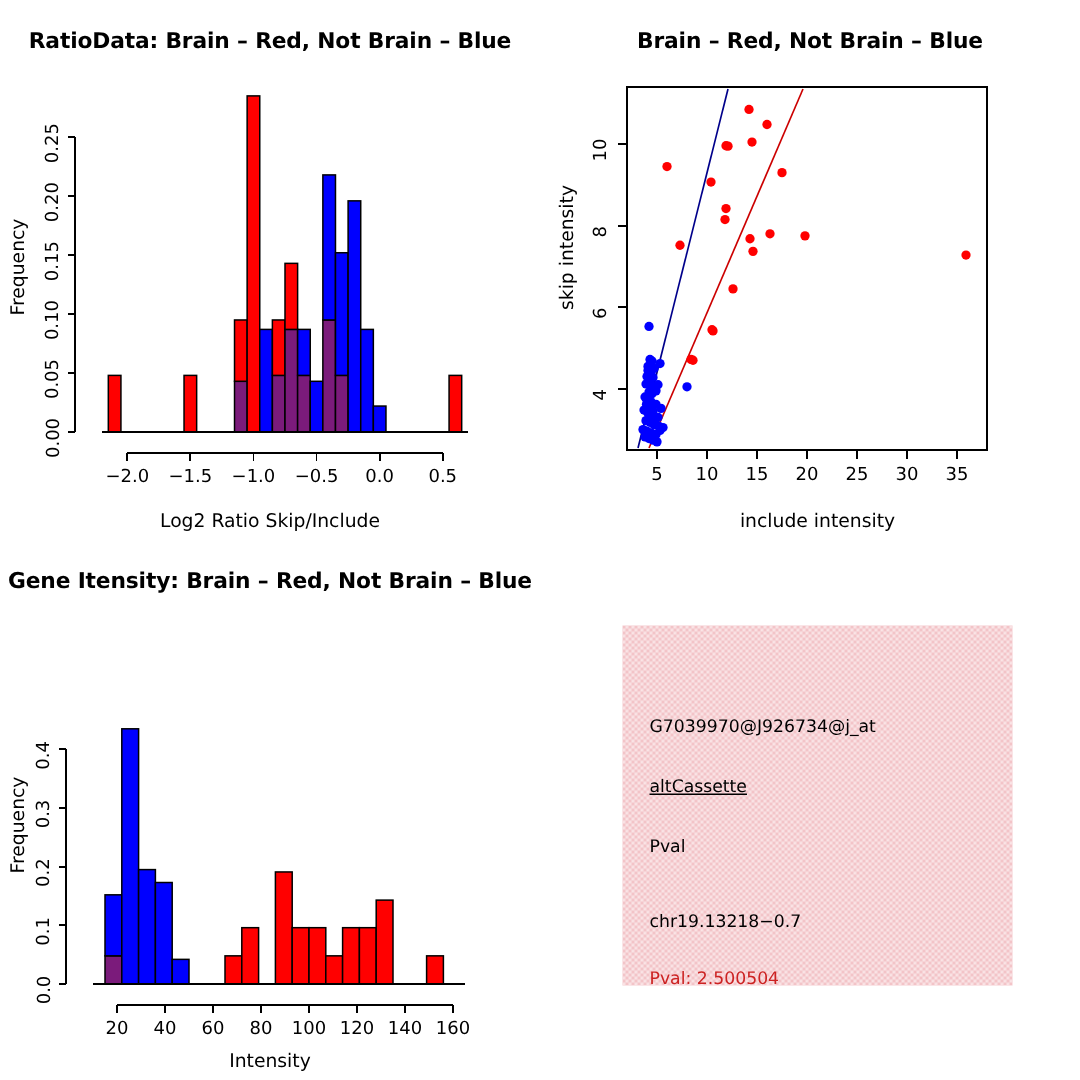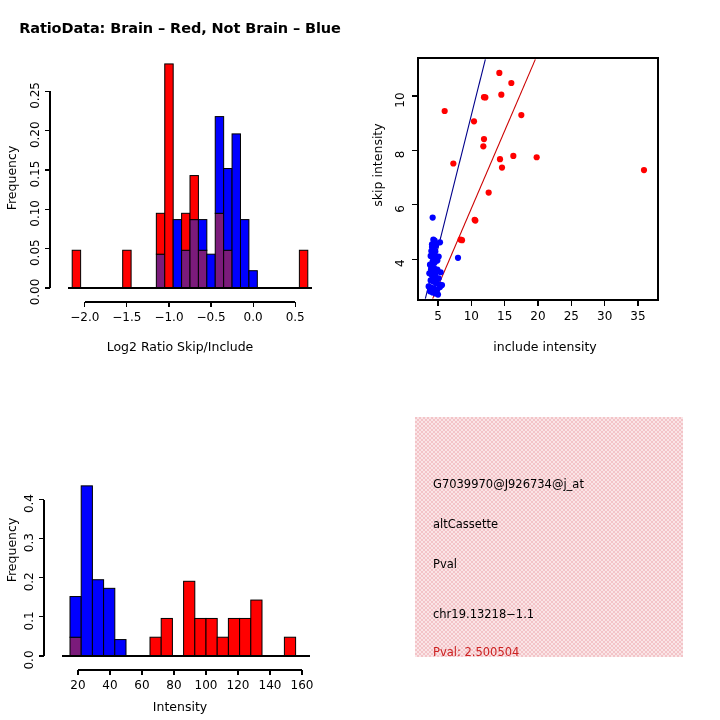--- a/index.html
+++ b/index.html
@@ -56,39 +56,40 @@
   .pt-red  { fill: #FF0000; }
   .pt-blue { fill: #0000FF; }
   .fit-red  { stroke: #CC0000; stroke-width: 1.1; fill: none; }
   .fit-blue { stroke: #00008B; stroke-width: 1.1; fill: none; }
   .plot-box { fill: none; stroke: #000000; stroke-width: 1.2; shape-rendering: crispEdges; }
 
   #info-box {
     position: absolute;
     left: 55px;
     top: 57px;
-    width: 268px;
+    width: 232px;
     height: 240px;
     background-color: #F3C4C8;
     background-image:
       linear-gradient(45deg, rgba(255,255,255,0.55) 25%, transparent 25%, transparent 75%, rgba(255,255,255,0.55) 75%),
       linear-gradient(45deg, rgba(255,255,255,0.55) 25%, transparent 25%, transparent 75%, rgba(255,255,255,0.55) 75%);
     background-size: 4px 4px;
     background-position: 0 0, 2px 2px;
+    padding-left: 28px;
   }
   .info-line {
     position: absolute;
     left: 18px;
     font-size: 11.5px;
     color: #000000;
     white-space: nowrap;
     font-family: "DejaVu Sans", sans-serif;
   }
   #info-line-0 { top: 60px; }
-  #info-line-1 { top: 100px; }
+  #info-line-1 { top: 100px; text-decoration: underline; }
   #info-line-2 { top: 140px; }
   #info-line-3 { top: 190px; }
   #info-line-4 { top: 228px; color: #CC2222; }
 </style>
 </head>
 <body>
 
 <div id="figure">
 
   <div class="panel" id="panel-ratio-hist">
@@ -145,20 +146,21 @@
           <line x1="295.17241379310343" y1="302" x2="295.17241379310343" y2="307" class="tick-line"></line>
           <text x="295.17241379310343" y="321" class="tick-label" text-anchor="middle">0.5</text>
           <line x1="68" y1="288" x2="312" y2="288" class="axis-line"></line>
         </g>
       <text class="axis-title" x="180" y="351" text-anchor="middle">Log2 Ratio Skip/Include</text>
       <text class="axis-title" x="16" y="178" text-anchor="middle" transform="rotate(-90 16 178)">Frequency</text>
     </svg>
   </div>
 
   <div class="panel" id="panel-scatter">
+    <div class="panel-title">Brain – Red, Not Brain – Blue</div>
     <svg width="360" height="360" id="svg-scatter">
       <g id="scatter-content">
           <rect x="58" y="58" width="240" height="242" class="plot-box"></rect>
           <clipPath id="sc-clip">
             <rect x="58" y="58" width="240" height="242"></rect>
           </clipPath>
           <g clip-path="url(#sc-clip)">
             <line x1="72.66666666666667" y1="298.64044943820227" x2="175.33333333333334" y2="59.35955056179779" class="fit-red"></line>
             <line x1="65.33333333333333" y1="298.64044943820227" x2="125.33333333333333" y2="59.35955056179779" class="fit-blue"></line>
             <circle cx="84.66666666666666" cy="111.02247191011239" r="3.1" class="pt-red"></circle>
@@ -255,20 +257,21 @@
           <text x="244.66666666666666" y="320" class="tick-label" text-anchor="middle">30</text>
           <line x1="278" y1="300" x2="278" y2="306" class="tick-line"></line>
           <text x="278" y="320" class="tick-label" text-anchor="middle">35</text>
         </g>
       <text class="axis-title" x="185" y="351" text-anchor="middle">include intensity</text>
       <text class="axis-title" x="22" y="165" text-anchor="middle" transform="rotate(-90 22 165)">skip intensity</text>
     </svg>
   </div>
 
   <div class="panel" id="panel-gene-hist">
+    <div class="panel-title">Gene Itensity: Brain – Red, Not Brain – Blue</div>
     <svg width="360" height="360" id="svg-gene">
       <g id="gene-bars">
           <rect x="70" y="277.2266666666667" width="11.200000000000003" height="18.773333333333312" class="bar-purple"></rect>
           <rect x="70" y="236.5511111111111" width="11.200000000000003" height="40.675555555555576" class="bar-blue"></rect>
           <rect x="81.2" y="125.86666666666667" width="11.200000000000003" height="170.13333333333333" class="bar-blue"></rect>
           <rect x="92.4" y="219.73333333333335" width="11.199999999999989" height="76.26666666666665" class="bar-blue"></rect>
           <rect x="103.6" y="228.33777777777777" width="11.200000000000003" height="67.66222222222223" class="bar-blue"></rect>
           <rect x="114.8" y="279.5733333333333" width="11.200000000000003" height="16.426666666666677" class="bar-blue"></rect>
           <rect x="150" y="277.2266666666667" width="11.199999999999989" height="18.773333333333312" class="bar-red"></rect>
           <rect x="161.2" y="258.4533333333333" width="11.200000000000017" height="37.54666666666668" class="bar-red"></rect>
@@ -315,18 +318,18 @@
       <text class="axis-title" x="180" y="351" text-anchor="middle">Intensity</text>
       <text class="axis-title" x="16" y="190" text-anchor="middle" transform="rotate(-90 16 190)">Frequency</text>
     </svg>
   </div>
 
   <div class="panel" id="panel-info">
     <div id="info-box">
       <div class="info-line" id="info-line-0">G7039970@J926734@j_at</div>
       <div class="info-line" id="info-line-1">altCassette</div>
       <div class="info-line" id="info-line-2">Pval</div>
-      <div class="info-line" id="info-line-3">chr19.13218−1.1</div>
+      <div class="info-line" id="info-line-3">chr19.13218−0.7</div>
       <div class="info-line" id="info-line-4">Pval: 2.500504</div>
     </div>
   </div>
 
 </div>
 
 </body></html>

